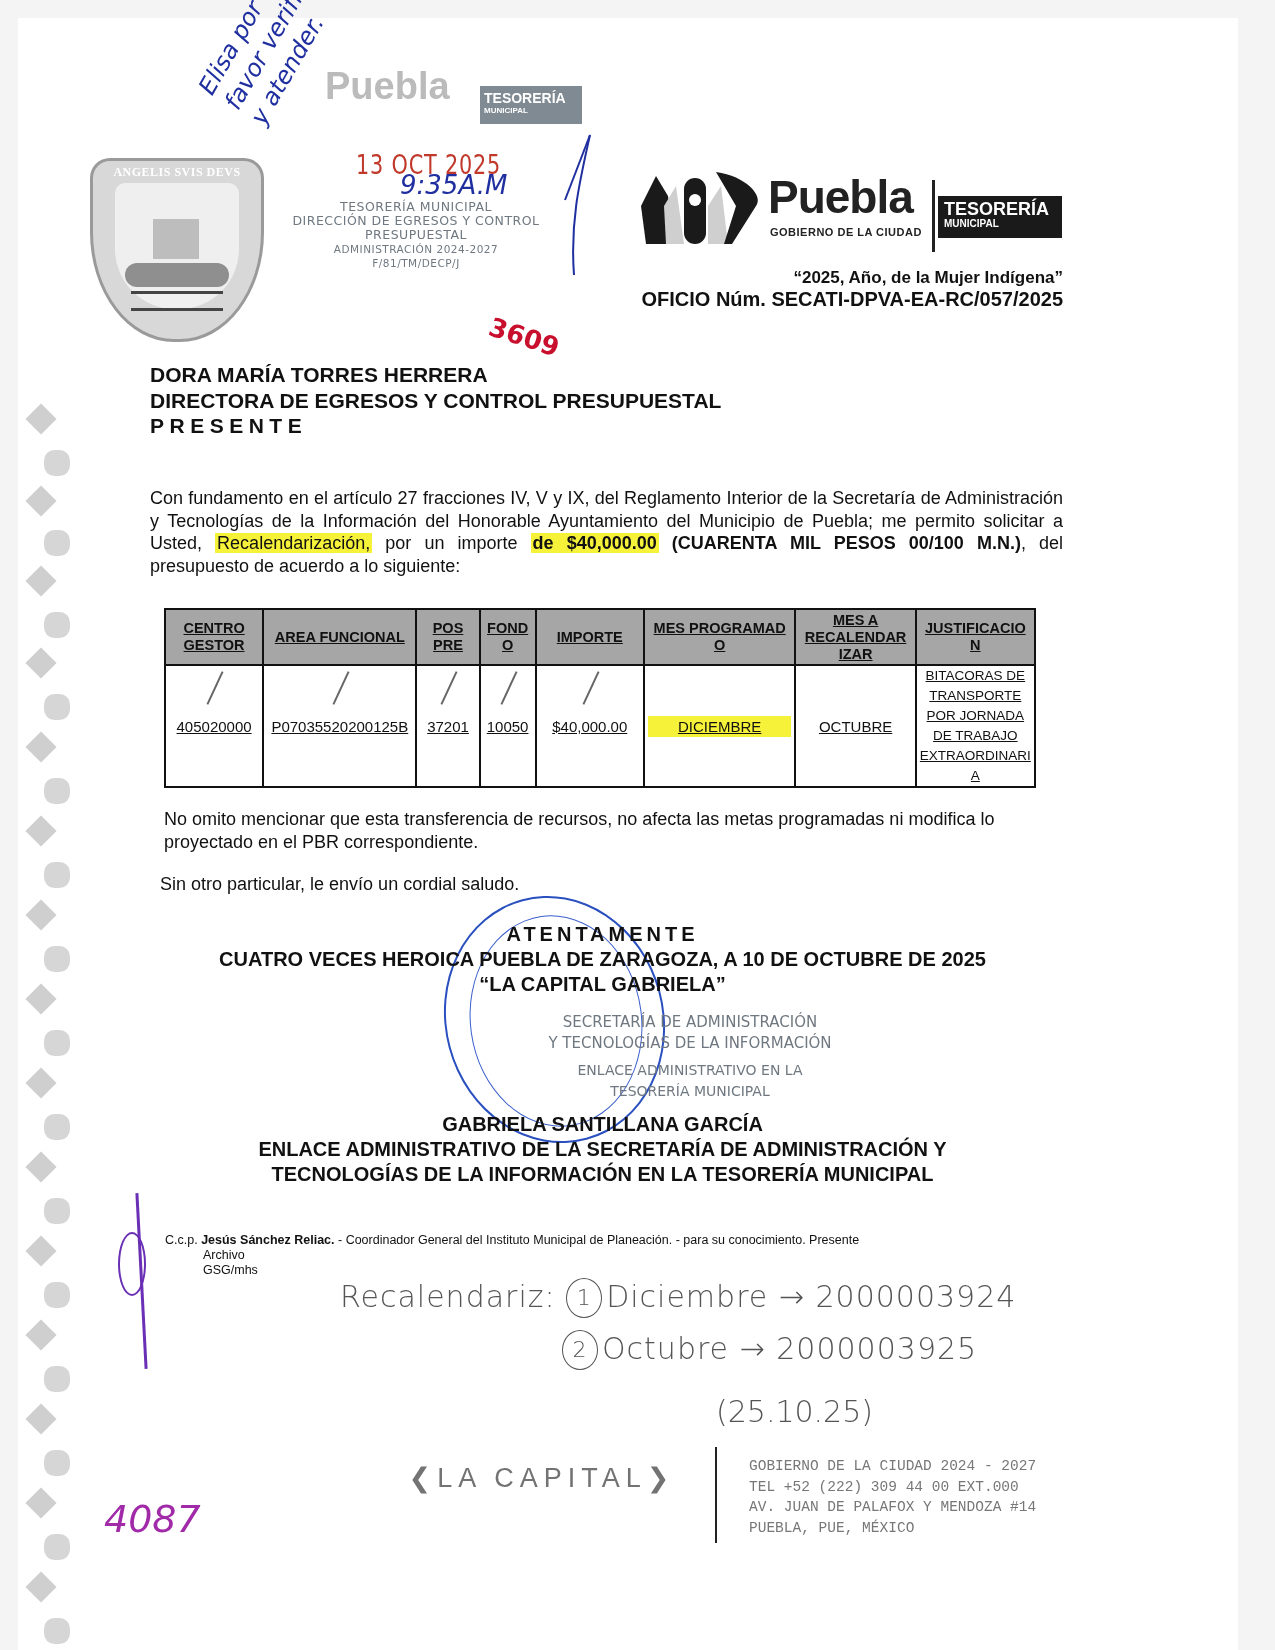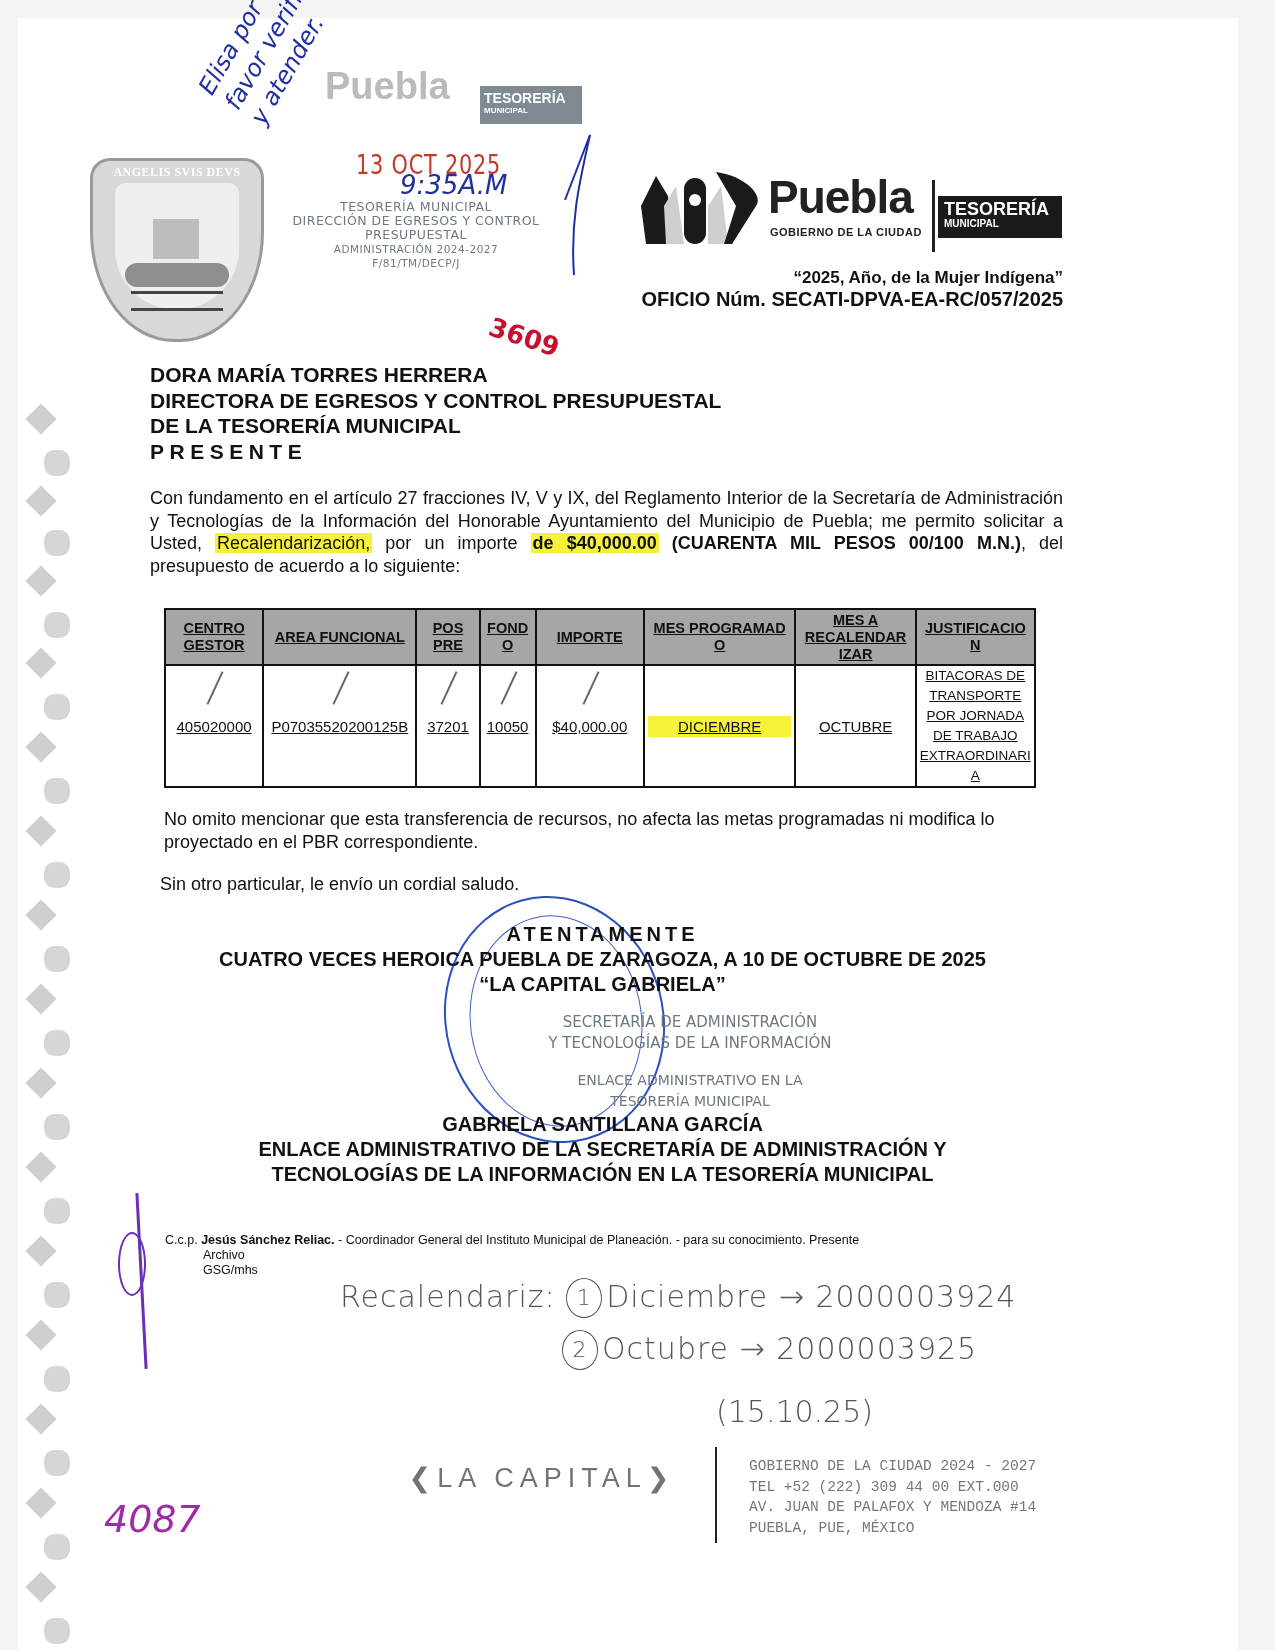--- a/index.html
+++ b/index.html
@@ -192,21 +192,20 @@
     <small>MUNICIPAL</small>
   </div>
 </div>
 
 <div class="year-motto">“2025, Año, de la Mujer Indígena”</div>
 <div class="oficio">OFICIO Núm. SECATI-DPVA-EA-RC/057/2025</div>
 
 <div class="addressee">
   <div>DORA MARÍA TORRES HERRERA</div>
   <div>DIRECTORA DE EGRESOS Y CONTROL PRESUPUESTAL</div>
-  <div>DE LA TESORERÍA MUNICIPAL</div>
   <div class="presente">PRESENTE</div>
 </div>
 
 <div class="body-p">
   <span>Con fundamento en el artículo 27 fracciones IV, V y IX, del Reglamento Interior de la Secretaría de Administración y Tecnologías de la Información del Honorable Ayuntamiento del Municipio de Puebla; me permito solicitar a Usted, </span><span class="hl">Recalendarización,</span><span> por un importe </span><span class="hl b">de $40,000.00</span><span class="b"> (CUARENTA MIL PESOS 00/100 M.N.)</span><span>, del presupuesto de acuerdo a lo siguiente:</span>
 </div>
 
 <table class="budget">
   <thead>
     <tr>
@@ -240,21 +239,21 @@
 <div class="blue-circle"></div>
 <div class="blue-circle2"></div>
 <div class="signature-block">
   <div class="atent">ATENTAMENTE</div>
   <div>CUATRO VECES HEROICA PUEBLA DE ZARAGOZA, A 10 DE OCTUBRE DE 2025</div>
   <div>“LA CAPITAL GABRIELA”</div>
 </div>
 <div class="sig-stamp">
   <div>SECRETARÍA DE ADMINISTRACIÓN</div>
   <div>Y TECNOLOGÍAS DE LA INFORMACIÓN</div>
-  <div class="sm" style="margin-top:16px">ENLACE ADMINISTRATIVO EN LA</div>
+  <div class="sm" style="margin-top:6px">ENLACE ADMINISTRATIVO EN LA</div>
   <div class="sm">TESORERÍA MUNICIPAL</div>
 </div>
 <div class="signer">
   <div>GABRIELA SANTILLANA GARCÍA</div>
   <div>ENLACE ADMINISTRATIVO DE LA SECRETARÍA DE ADMINISTRACIÓN Y</div>
   <div>TECNOLOGÍAS DE LA INFORMACIÓN EN LA TESORERÍA MUNICIPAL</div>
 </div>
 
 <div class="purple-line"></div>
 <div class="purple-loop"></div>
@@ -264,21 +263,21 @@
   <div class="indent">GSG/mhs</div>
 </div>
 
 <div class="hand-pencil note1">
   <span>Recalendariz:</span>
   <span class="circle-num">1</span><span>Diciembre → 2000003924</span>
 </div>
 <div class="hand-pencil note2">
   <span class="circle-num">2</span><span>Octubre → 2000003925</span>
 </div>
-<div class="hand-pencil note3">(15.10.25)</div>
+<div class="hand-pencil note3">(25.10.25)</div>
 
 <div class="purple-num">4087</div>
 
 <div class="footer-logo">
   <div class="l1"><span>❮</span><span>LA CAPITAL</span><span>❯</span></div>
 </div>
 <div class="footer-bar"></div>
 <div class="footer-info">
   <div>GOBIERNO DE LA CIUDAD 2024 - 2027</div>
   <div>TEL +52 (222) 309 44 00 EXT.000</div>

